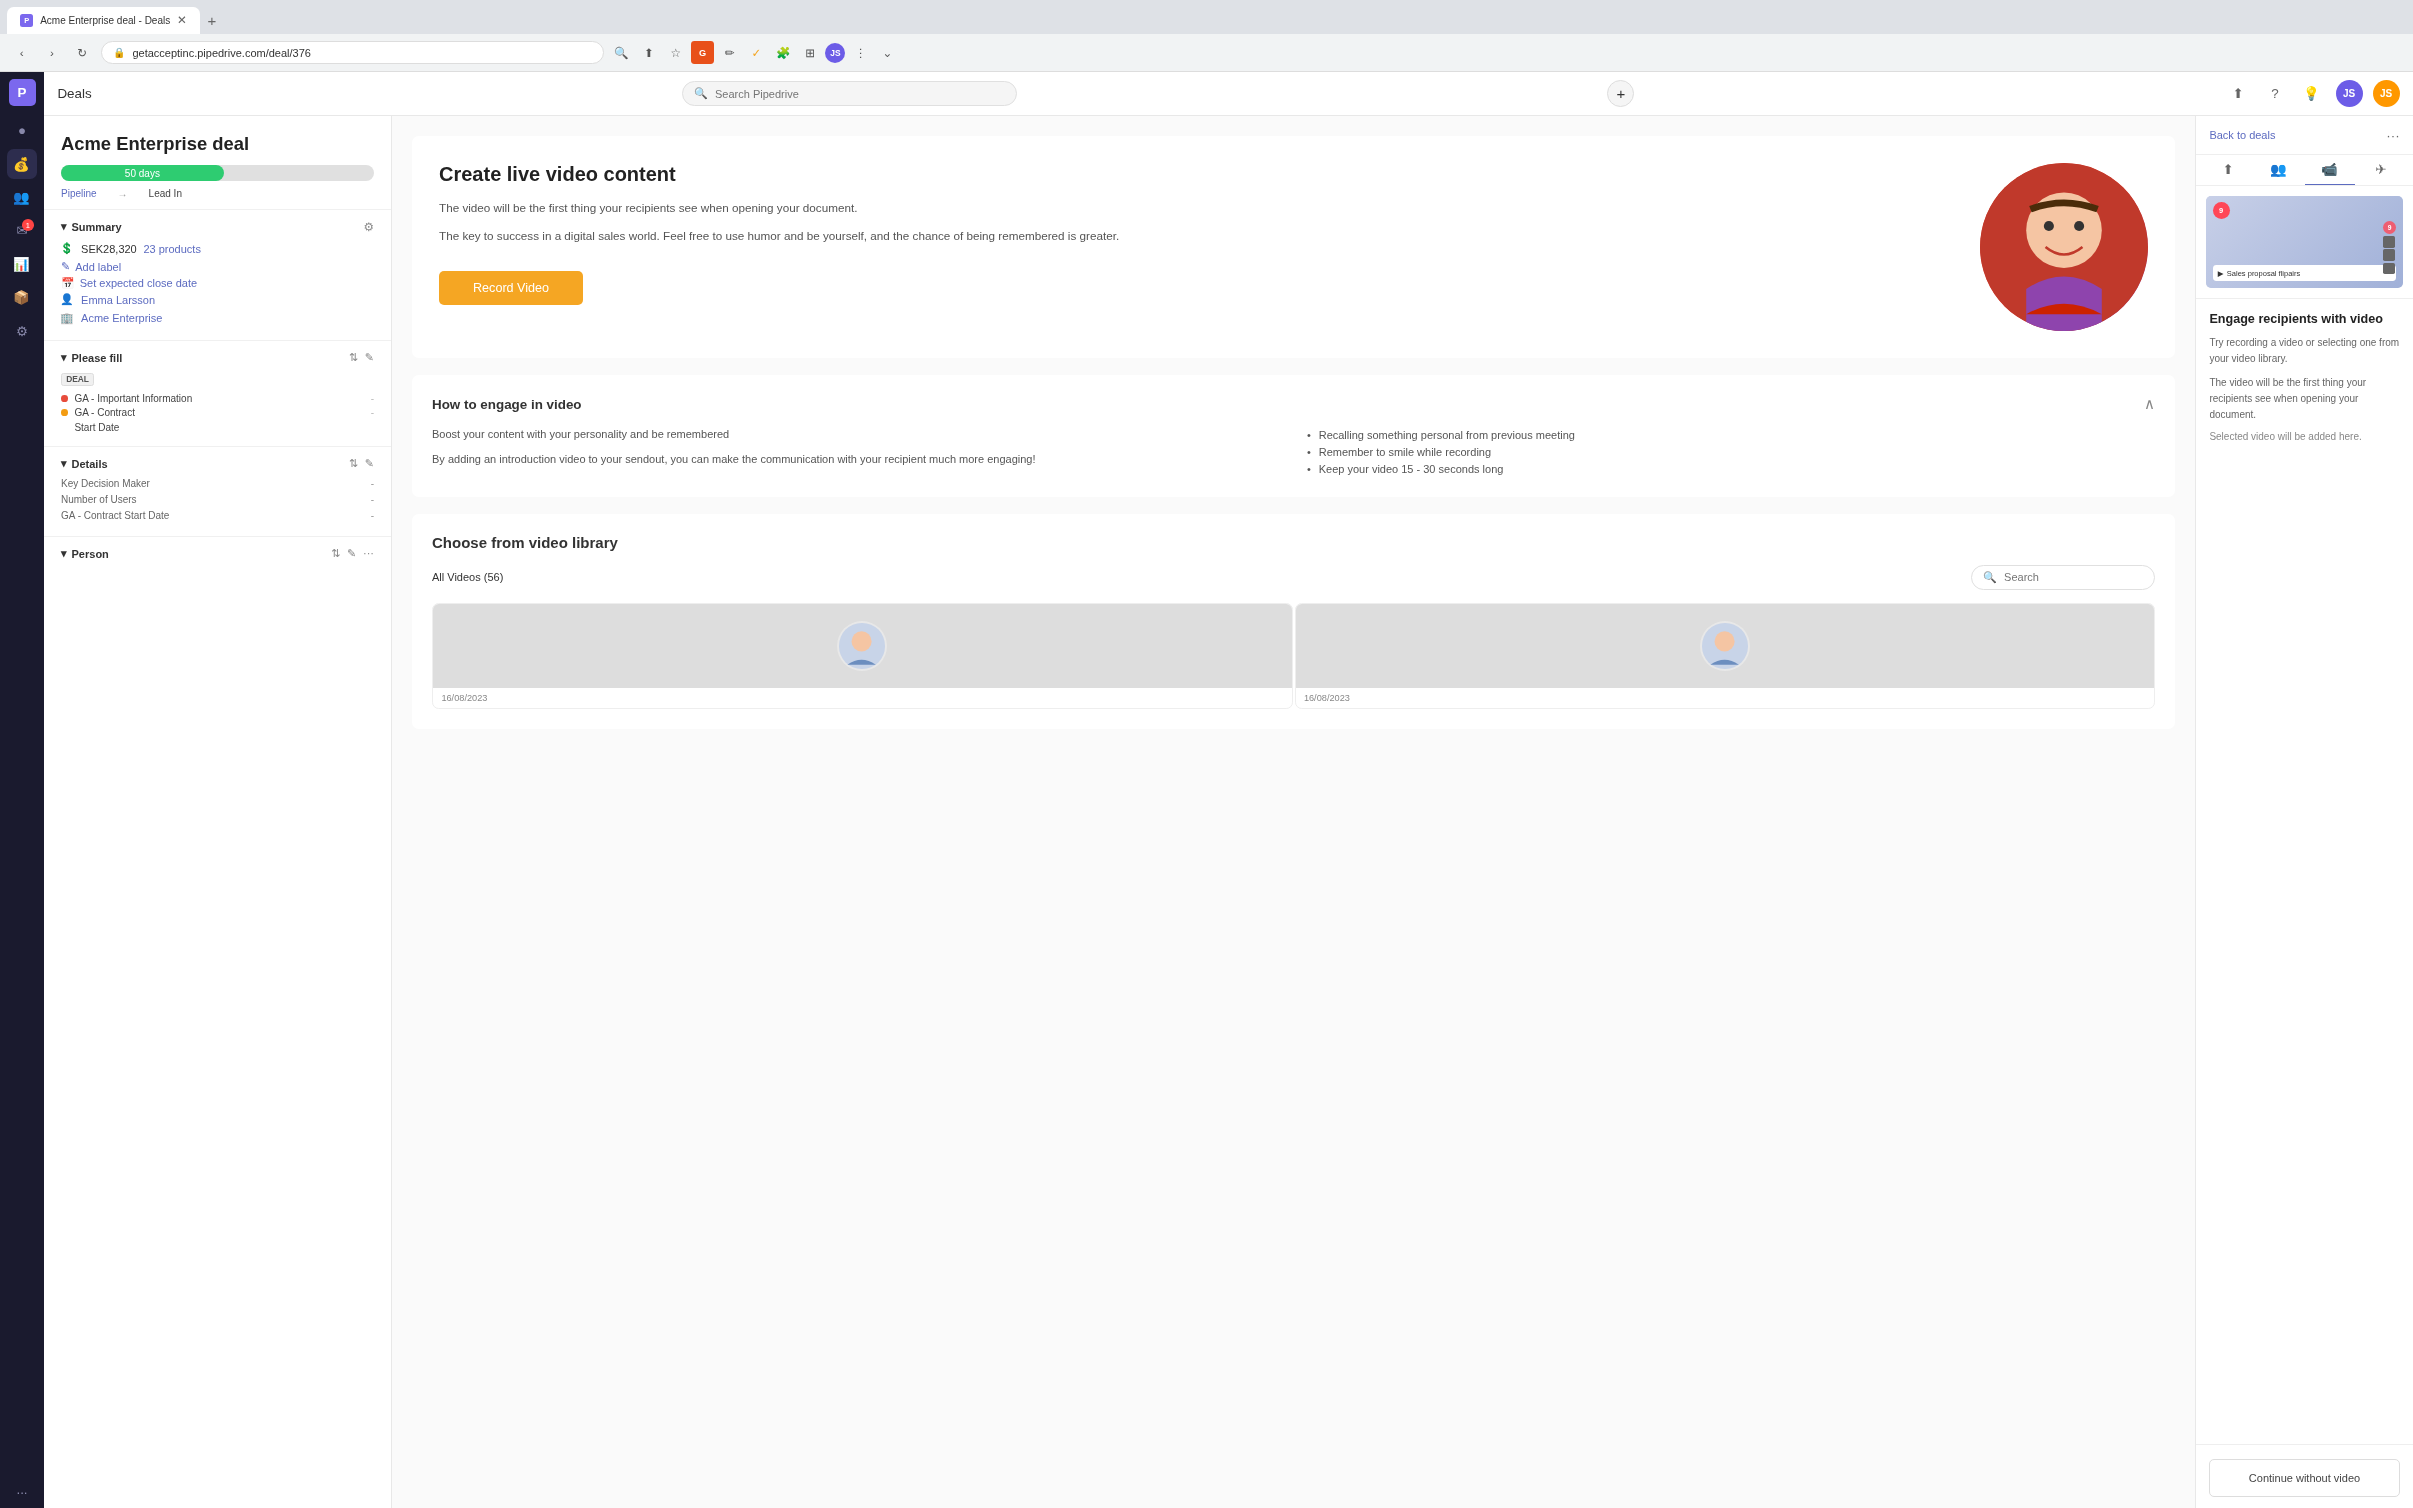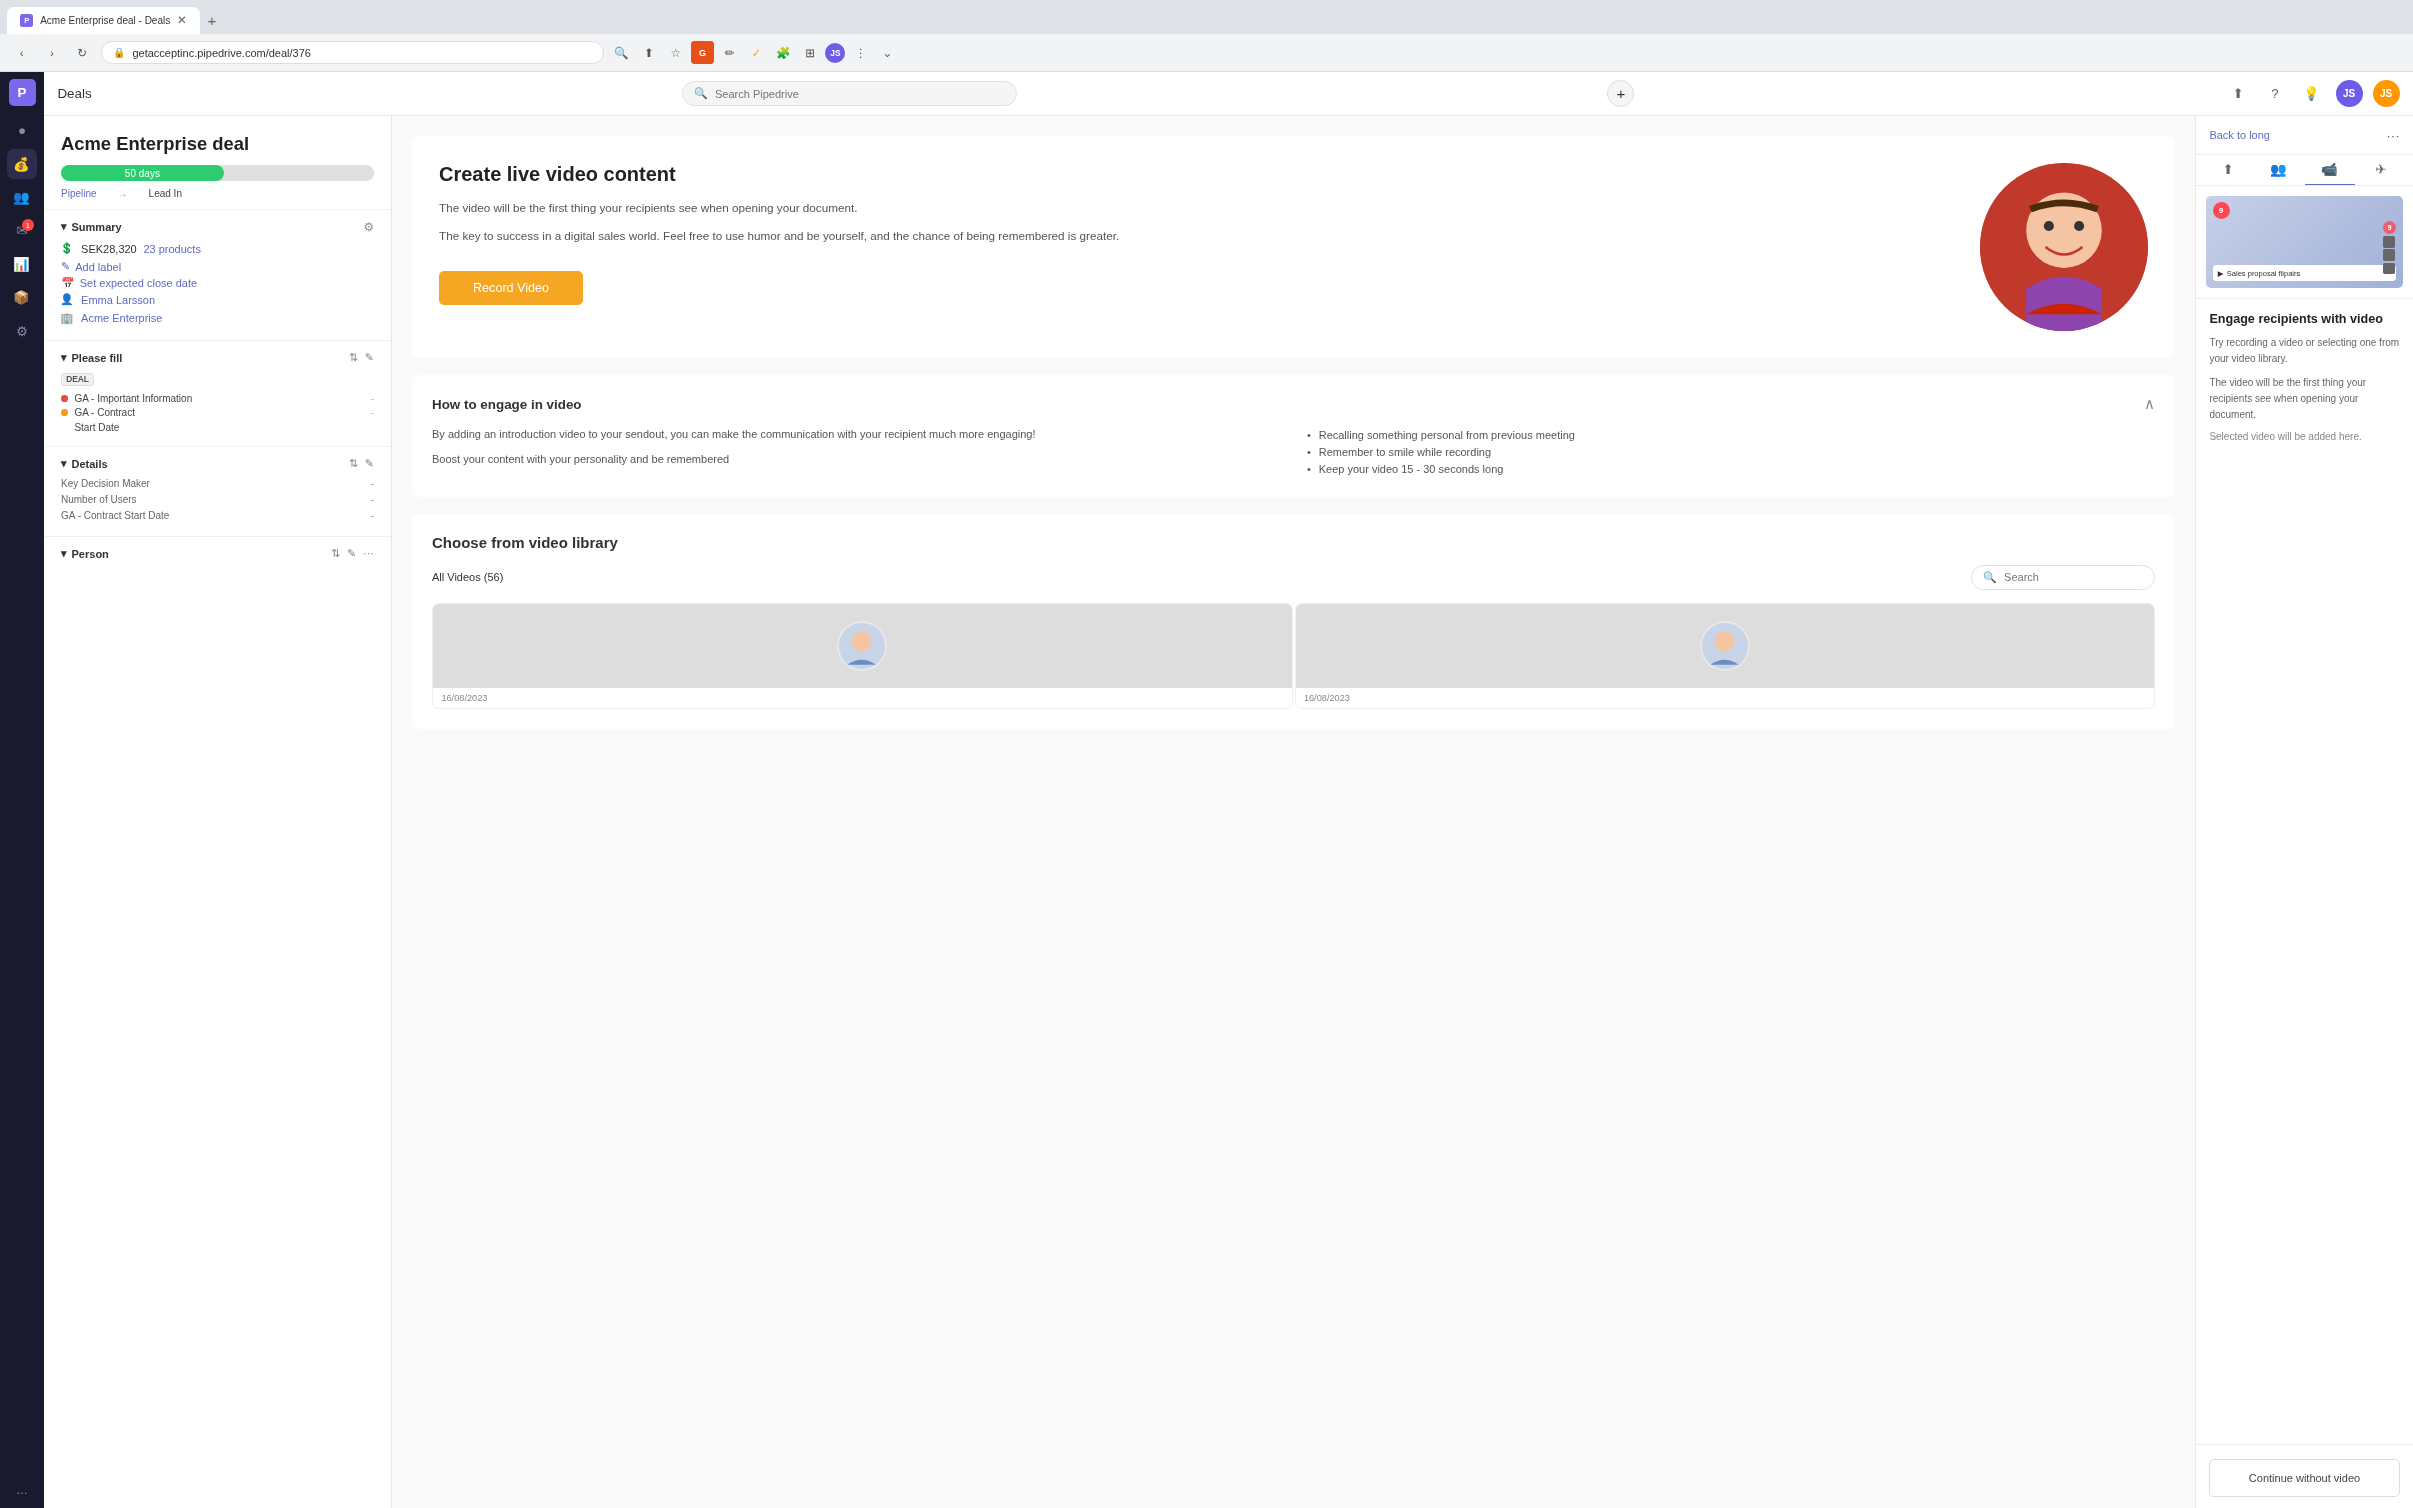--- a/index.html
+++ b/index.html
@@ -355,22 +355,22 @@
           </div>
         </div>
 
         <div class="engage-section">
           <div class="engage-header">
             <span class="engage-title">How to engage in video</span>
             <span style="color:#888;cursor:pointer;font-size:15px;">∧</span>
           </div>
           <div class="engage-content">
             <div class="engage-left">
+              <p class="engage-text">Boost your content with your personality and be remembered</p>
               <p class="engage-text">By adding an introduction video to your sendout, you can make the communication with your recipient much more engaging!</p>
-              <p class="engage-text">Boost your content with your personality and be remembered</p>
             </div>
             <div class="engage-right">
               <ul class="engage-list">
                 <li>Recalling something personal from previous meeting</li>
                 <li>Remember to smile while recording</li>
                 <li>Keep your video 15 - 30 seconds long</li>
               </ul>
             </div>
           </div>
         </div>
@@ -408,21 +408,21 @@
                 </div>
               </div>
               <div class="video-date">16/08/2023</div>
             </div>
           </div>
         </div>
       </div>
 
       <div class="right-panel">
         <div class="right-panel-header">
-          <a class="back-deals-link">Back to long</a>
+          <a class="back-deals-link">Back to deals</a>
           <span class="right-panel-dots">···</span>
         </div>
         <div class="right-panel-tabs">
           <div class="right-panel-tab">⬆</div>
           <div class="right-panel-tab">👥</div>
           <div class="right-panel-tab active">📹</div>
           <div class="right-panel-tab">✈</div>
         </div>
         <div class="right-panel-preview">
           <div class="preview-img">

